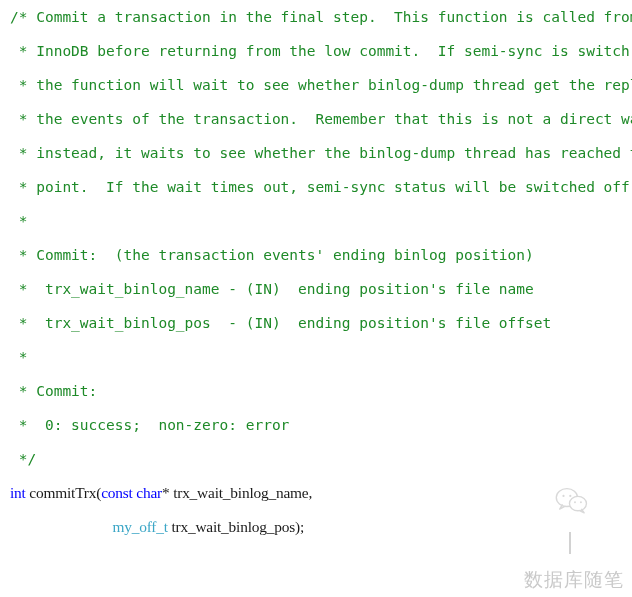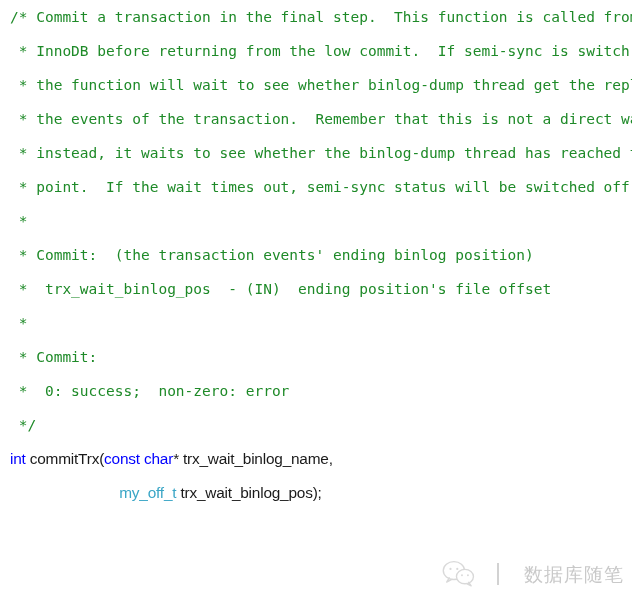--- a/index.html
+++ b/index.html
@@ -37,40 +37,41 @@
 
   
   .code-line.comment {
     font-family: "DejaVu Sans Mono", monospace;
     color: #1e8a28;
     font-size: 14.5px;
   }
 
   
   .code-line.code {
-    font-family: Liberation Sans, sans-serif;
+    font-family: Liberation Serif, serif;
     color: #1a1a1a;
     font-size: 15.4px;
     letter-spacing: -0.2px;
   }
 
   .tok-keyword { color: #0000ff; }
   .tok-type    { color: #3ba6c6; padding-left: 44px; }
   .tok-plain   { color: #1a1a1a; }
 
   
   #watermark {
     position: absolute;
     right: 8px;
     bottom: 8px;
     display: flex;
     align-items: center;
     gap: 16px;
     opacity: 1;
     pointer-events: none;
+    flex-direction: column;
   }
   #watermark .wm-icon {
     width: 34px;
     height: 30px;
     display: block;
     margin-right: 5px;
   }
   #watermark .wm-sep {
     width: 2px;
     height: 22px;
@@ -91,20 +92,21 @@
 
 <div id="code-block">
     <div class="code-line comment">/* Commit a transaction in the final step.  This function is called from</div>
     <div class="code-line comment"> * InnoDB before returning from the low commit.  If semi-sync is switch on,</div>
     <div class="code-line comment"> * the function will wait to see whether binlog-dump thread get the reply for</div>
     <div class="code-line comment"> * the events of the transaction.  Remember that this is not a direct wait,</div>
     <div class="code-line comment"> * instead, it waits to see whether the binlog-dump thread has reached the</div>
     <div class="code-line comment"> * point.  If the wait times out, semi-sync status will be switched off and</div>
     <div class="code-line comment"> *</div>
     <div class="code-line comment"> * Commit:  (the transaction events' ending binlog position)</div>
+    <div class="code-line comment"> *  trx_wait_binlog_name - (IN)  ending position's file name</div>
     <div class="code-line comment"> *  trx_wait_binlog_pos  - (IN)  ending position's file offset</div>
     <div class="code-line comment"> *</div>
     <div class="code-line comment"> * Commit:</div>
     <div class="code-line comment"> *  0: success;  non-zero: error</div>
     <div class="code-line comment"> */</div>
     <div class="code-line code"><span class="tok-keyword">int</span><span class="tok-plain"> commitTrx(</span><span class="tok-keyword">const</span><span class="tok-plain"> </span><span class="tok-keyword">char</span><span class="tok-plain">* trx_wait_binlog_name,</span></div>
     <div class="code-line code"><span class="tok-plain">                </span><span class="tok-type">my_off_t</span><span class="tok-plain"> trx_wait_binlog_pos);</span></div>
   </div>
 
 <div id="watermark">

